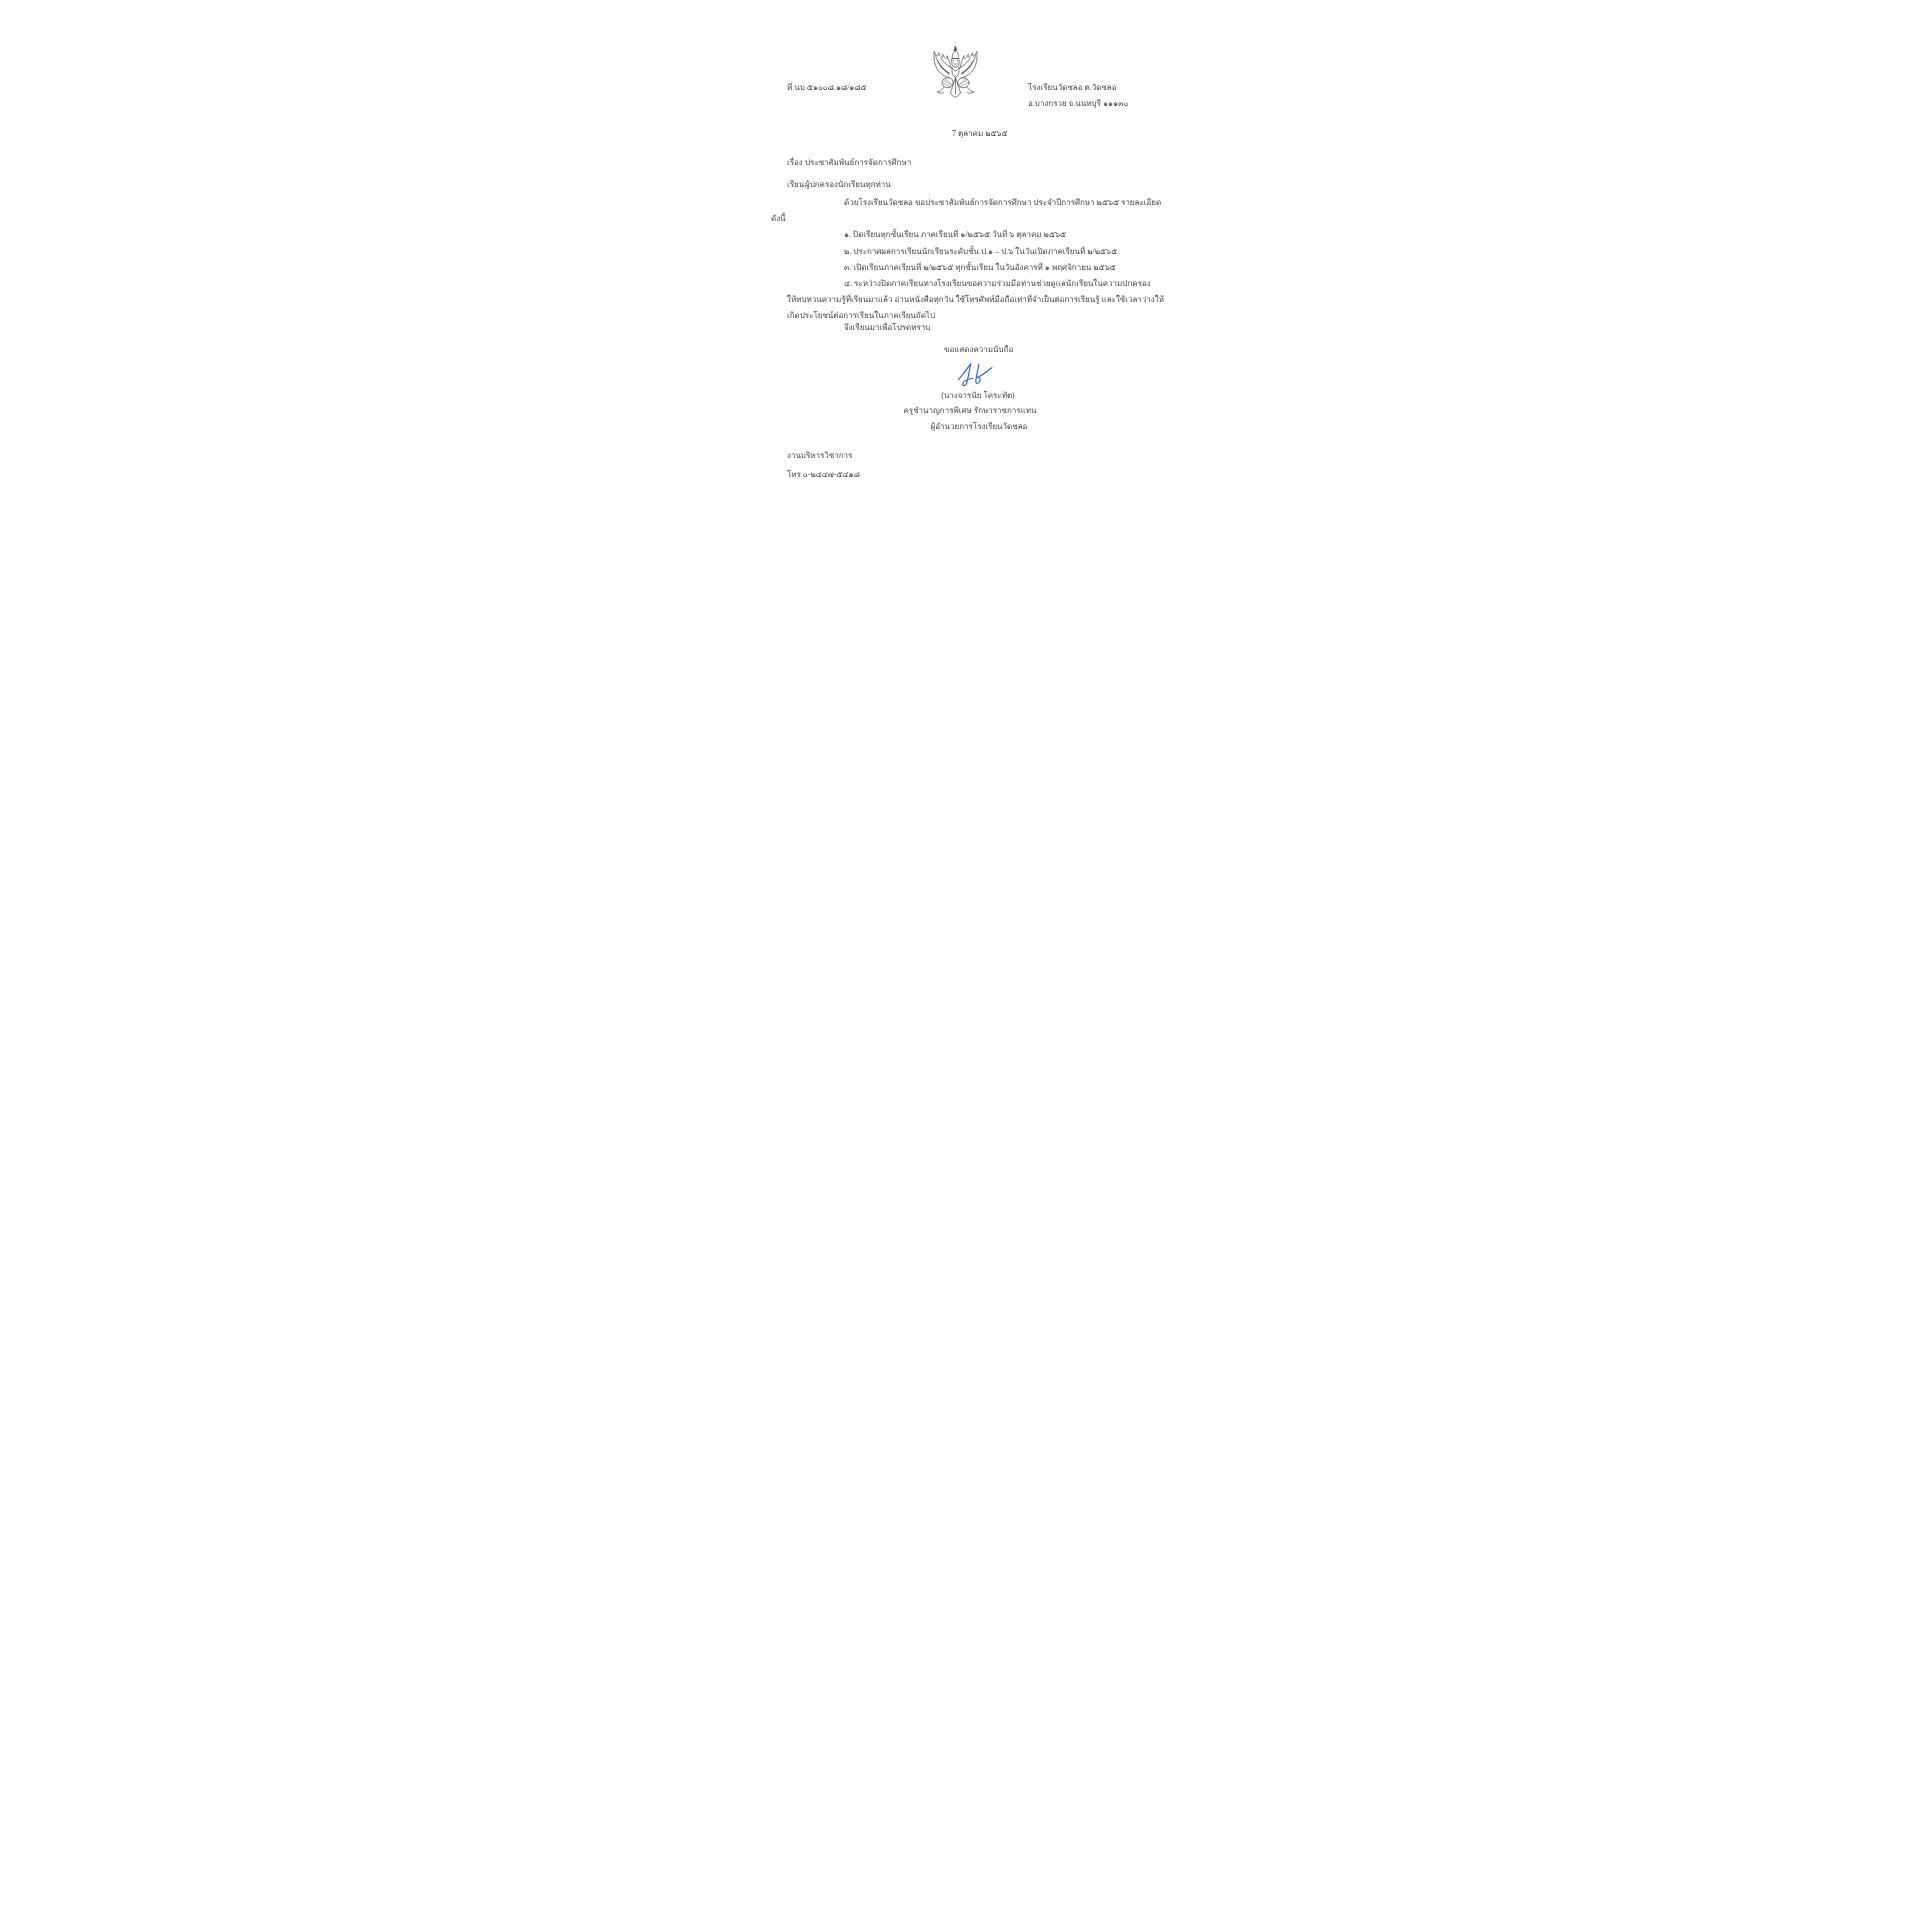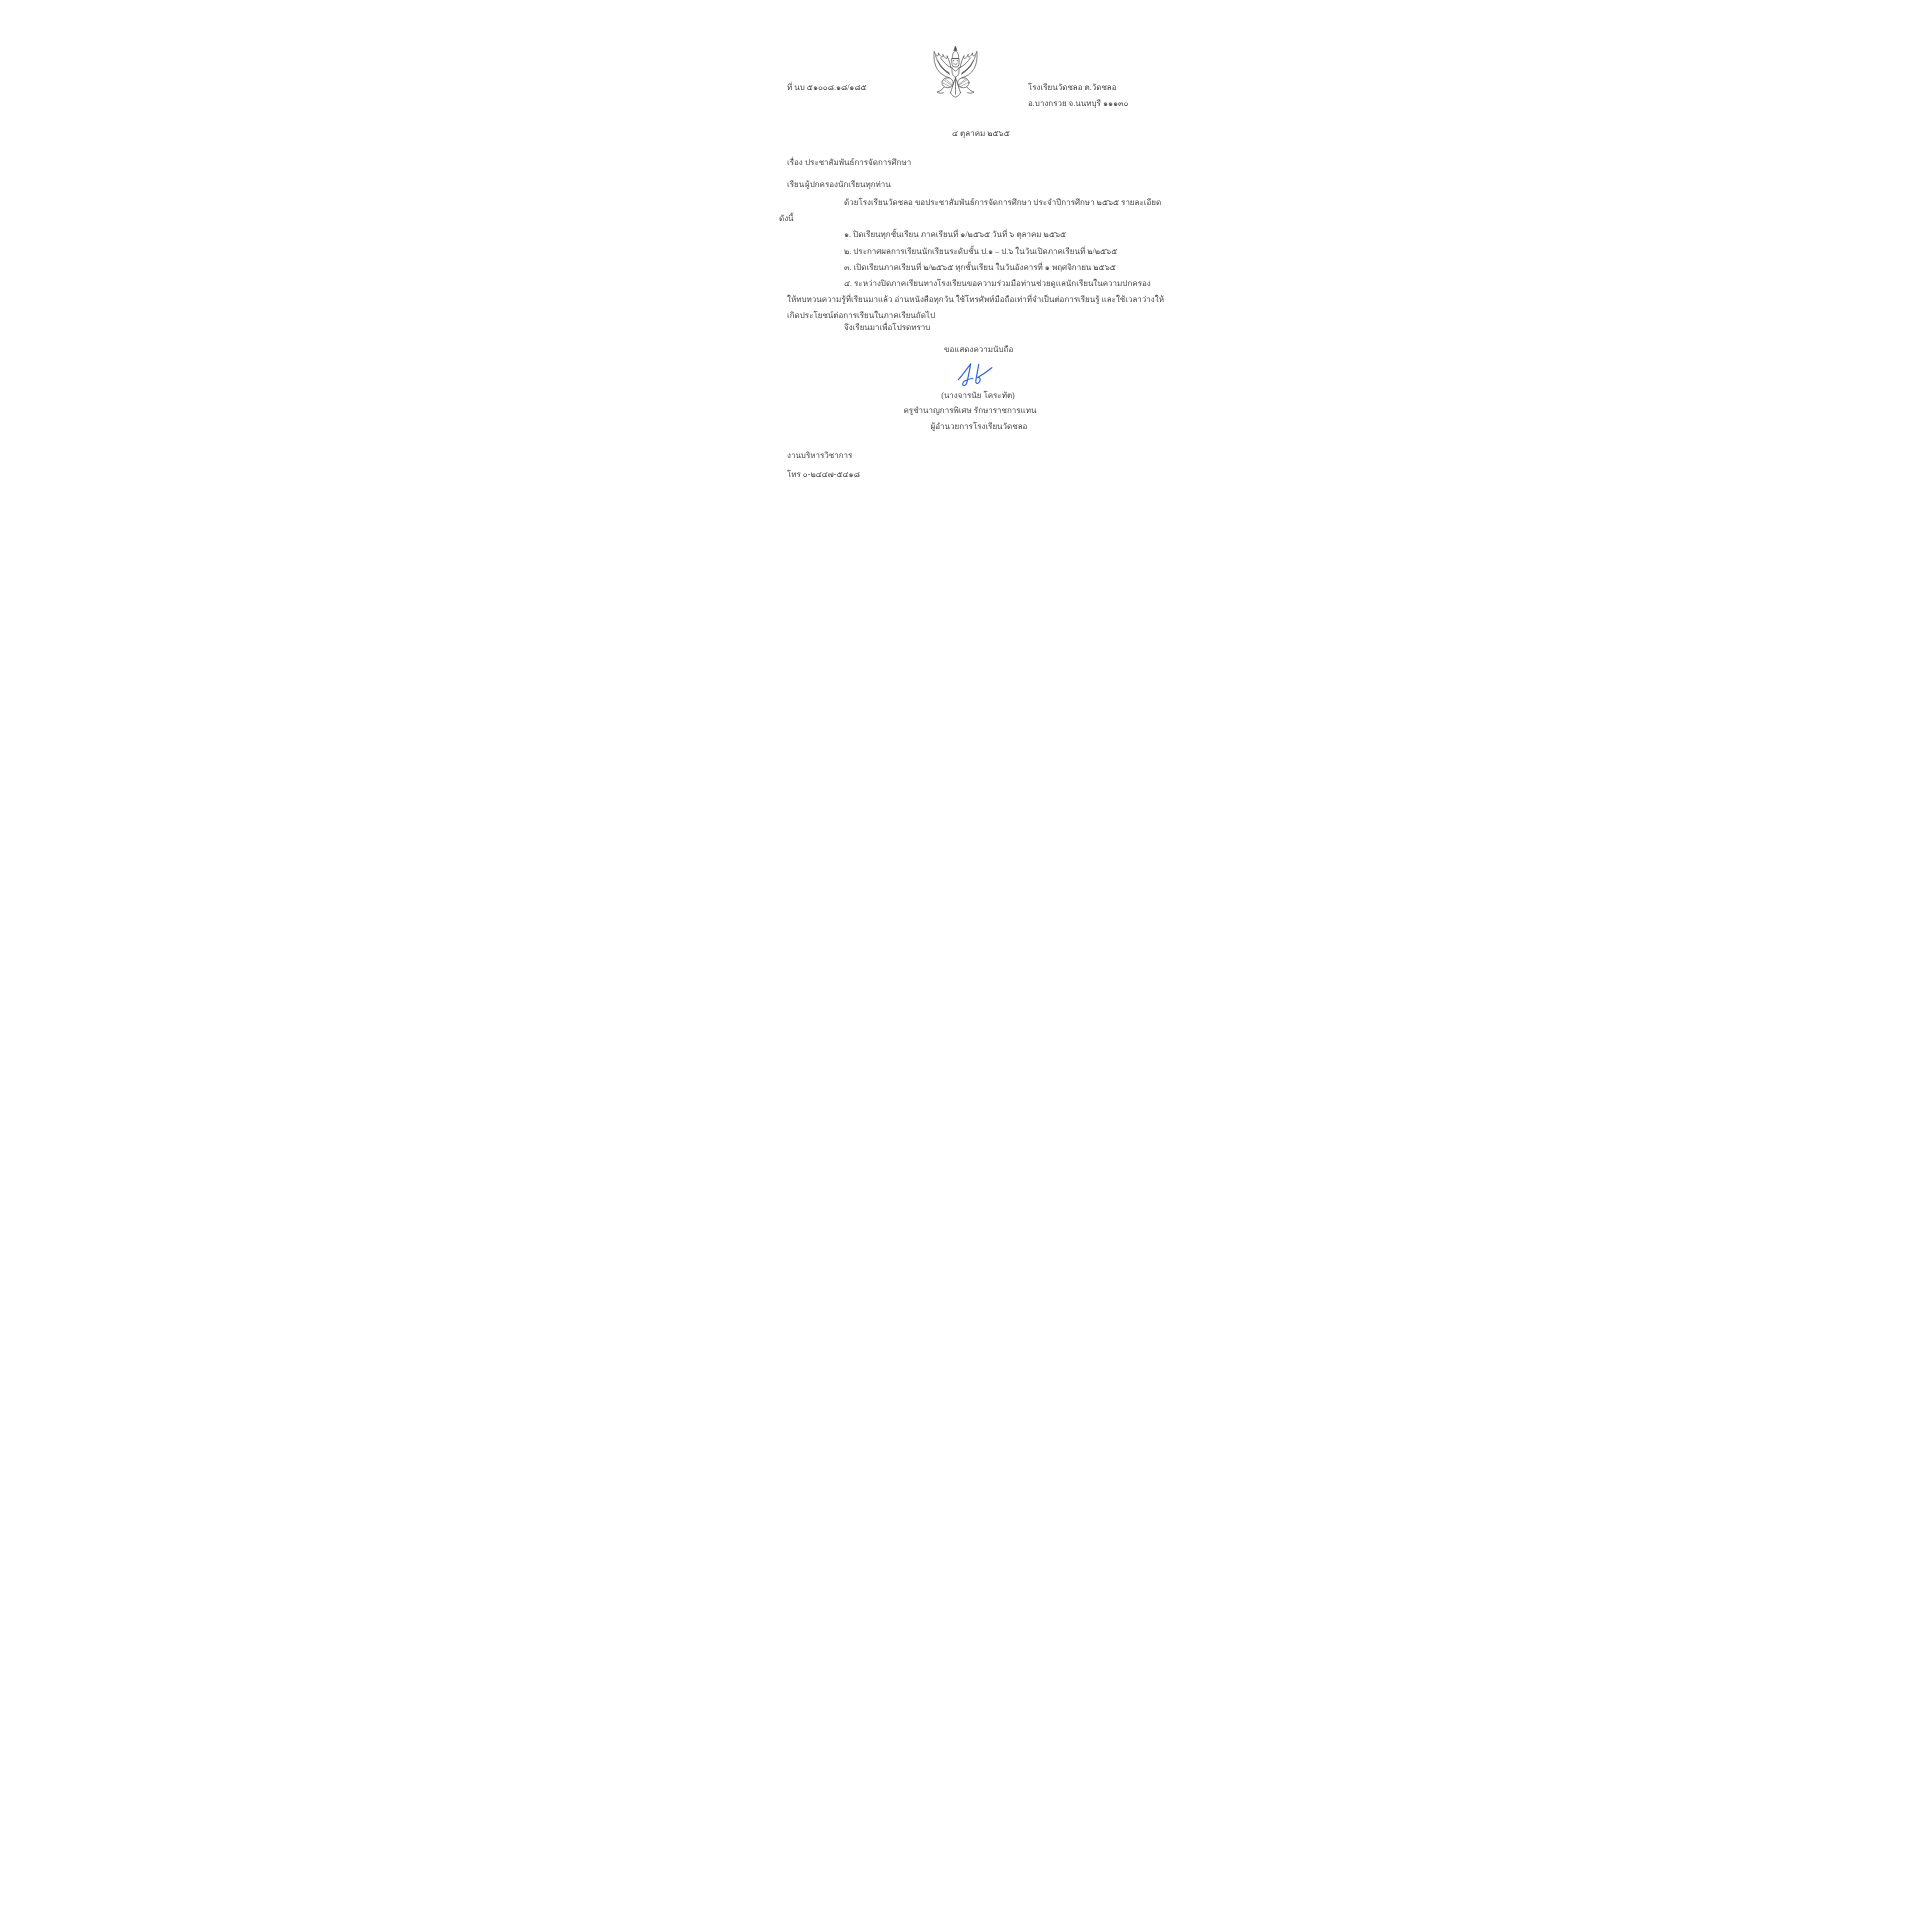--- a/index.html
+++ b/index.html
@@ -72,29 +72,29 @@
       <path d="M80 92 C74 108 70 122 66 134 M80 92 C80 110 80 124 80 138 M80 92 C86 108 90 122 94 134"></path>
       <path d="M66 134 C70 142 76 146 80 146 C84 146 90 142 94 134"></path>
       <path d="M48 118 C42 126 36 130 28 132 C34 136 40 136 46 134"></path>
       <path d="M112 118 C118 126 124 130 132 132 C126 136 120 136 114 134"></path>
     </g>
   </svg>
 
   <div class="line" style="left:44px; top:68px;">ที่ นบ ๕๑๐๐๘.๑๘/๑๘๕</div>
   <div class="line" style="left:285px; top:68px;">โรงเรียนวัดชลอ ต.วัดชลอ</div>
   <div class="line" style="left:285px; top:84px;">อ.บางกรวย จ.นนทบุรี ๑๑๑๓๐</div>
-  <div class="line" style="left:209px; top:114px;">๔ ตุลาคม ๒๕๖๕</div>
+  <div class="line" style="left:209px; top:114px;">7 ตุลาคม ๒๕๖๕</div>
 
   <div class="line" style="left:44px; top:143px;">เรื่อง</div>
   <div class="line" style="left:62px; top:143px;">ประชาสัมพันธ์การจัดการศึกษา</div>
   <div class="line" style="left:44px; top:165px;">เรียน</div>
   <div class="line" style="left:62px; top:165px;">ผู้ปกครองนักเรียนทุกท่าน</div>
 
   <div class="line" style="left:101px; top:183px;">ด้วยโรงเรียนวัดชลอ ขอประชาสัมพันธ์การจัดการศึกษา ประจำปีการศึกษา ๒๕๖๕ รายละเอียด</div>
-  <div class="line" style="left:36px; top:199px;">ดังนี้</div>
+  <div class="line" style="left:28px; top:199px;">ดังนี้</div>
   <div class="line" style="left:101px; top:215px;">๑. ปิดเรียนทุกชั้นเรียน ภาคเรียนที่ ๑/๒๕๖๕ วันที่ ๖ ตุลาคม ๒๕๖๕</div>
   <div class="line" style="left:101px; top:232px;">๒. ประกาศผลการเรียนนักเรียนระดับชั้น ป.๑ – ป.๖ ในวันเปิดภาคเรียนที่ ๒/๒๕๖๕</div>
   <div class="line" style="left:101px; top:248px;">๓. เปิดเรียนภาคเรียนที่ ๒/๒๕๖๕ ทุกชั้นเรียน ในวันอังคารที่ ๑ พฤศจิกายน ๒๕๖๕</div>
   <div class="line" style="left:101px; top:264px;">๔. ระหว่างปิดภาคเรียนทางโรงเรียนขอความร่วมมือท่านช่วยดูแลนักเรียนในความปกครอง</div>
   <div class="line" style="left:44px; top:280px;text-align:center;">ให้ทบทวนความรู้ที่เรียนมาแล้ว อ่านหนังสือทุกวัน ใช้โทรศัพท์มือถือเท่าที่จำเป็นต่อการเรียนรู้ และใช้เวลาว่างให้</div>
   <div class="line" style="left:44px; top:296px;">เกิดประโยชน์ต่อการเรียนในภาคเรียนถัดไป</div>
   <div class="line" style="left:101px; top:308px;">จึงเรียนมาเพื่อโปรดทราบ</div>
 
   <div class="line" style="left:201px; top:330px;">ขอแสดงความนับถือ</div>
 

